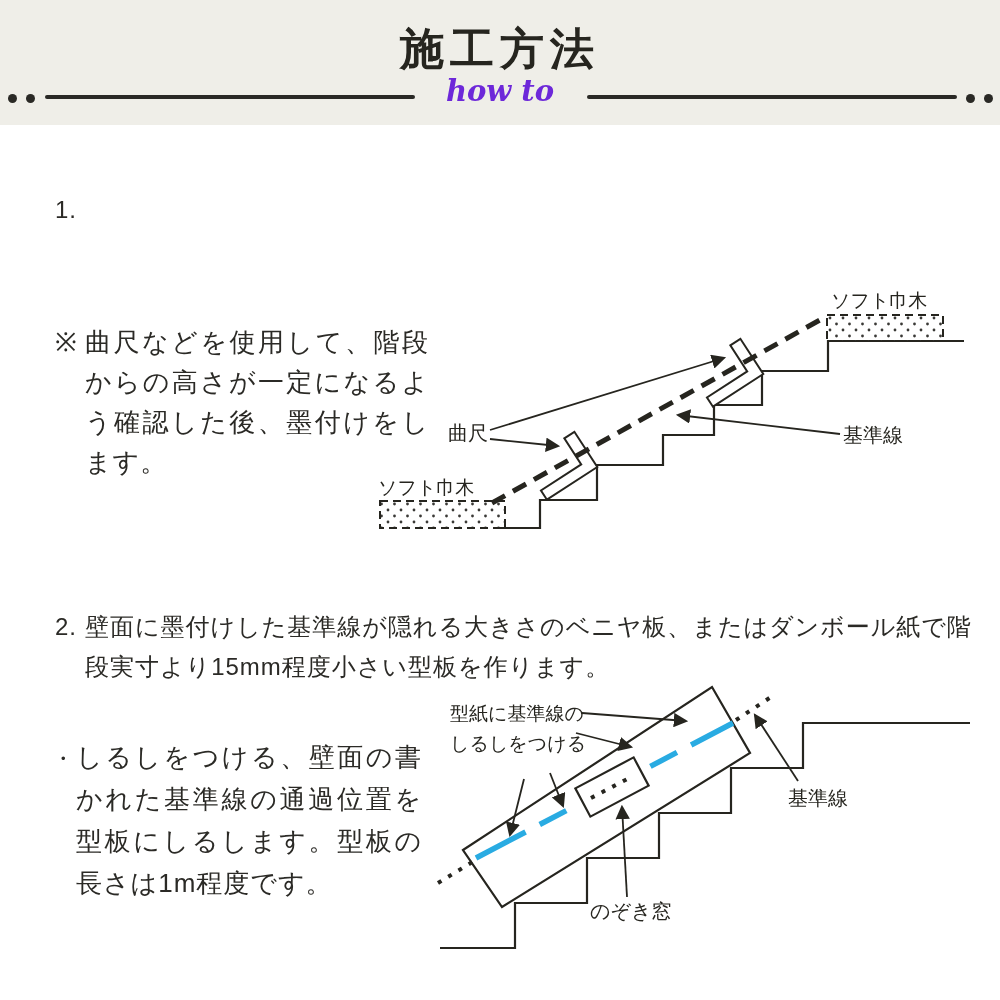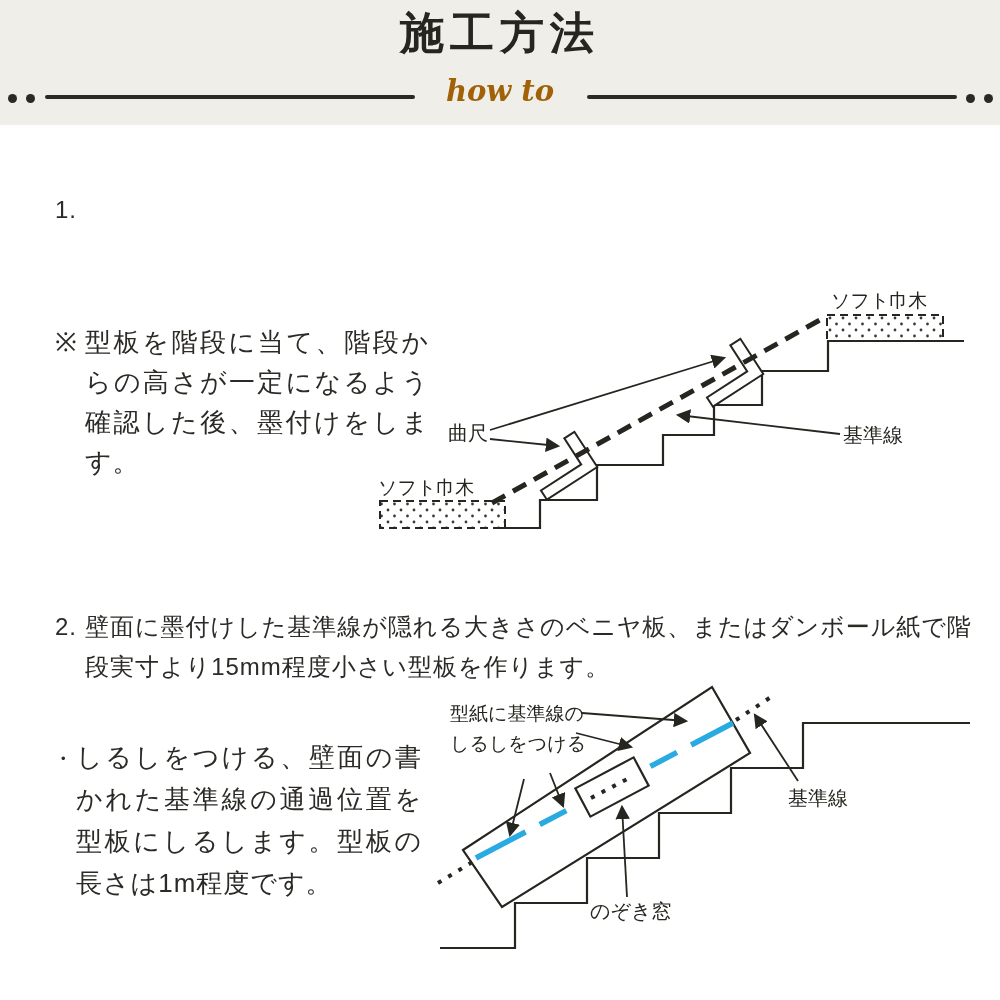--- a/index.html
+++ b/index.html
@@ -1,23 +1,23 @@
 <!DOCTYPE html>
 <html><head>
 <meta charset="utf-8">
 <style>
   html,body{margin:0;padding:0;}
   body{width:1000px;height:1000px;background:#ffffff;font-family:"Liberation Sans",sans-serif;color:#26251f;}
   .page{position:relative;width:1000px;height:1000px;background:#ffffff;overflow:hidden;}
 
   
   .header{position:absolute;left:0;top:0;width:1000px;height:125px;background:#efeee8;}
-  .title{margin:0;padding-top:4px;text-align:center;font-size:44px;font-weight:800;letter-spacing:6px;color:#26251f;}
+  .title{margin:0;padding-top:20px;text-align:center;font-size:44px;font-weight:800;letter-spacing:6px;color:#26251f;}
   .subtitle{position:absolute;top:74px;left:0;width:100%;text-align:center;
-            font-family:"DejaVu Serif",serif;font-style:italic;font-weight:bold;font-size:29px;color:#a16207;}
+            font-family:"DejaVu Serif",serif;font-style:italic;font-weight:bold;font-size:29px;color:#6d28d9;}
   .hline{position:absolute;top:95px;height:4px;background:#2a2925;border-radius:2px;}
   .hline.l{left:45px;width:370px;}
   .hline.r{left:587px;width:370px;}
   .dot{position:absolute;top:94px;width:9px;height:9px;border-radius:50%;background:#2a2925;}
   .dot.d1{left:8px}.dot.d2{left:26px}.dot.d3{left:966px}.dot.d4{left:984px}
 
   
   .tblock{position:absolute;letter-spacing:1px;color:#2b2a26;}
   .marker{position:absolute;left:0;top:0;}
   .step{font-size:24px;line-height:40px;padding-left:30px;}
@@ -47,21 +47,21 @@
     <span class="dot d3"></span>
     <span class="dot d4"></span>
   </div>
 
   <p class="tblock step step1">
     <span class="marker">1.</span>
   </p>
 
   <p class="tblock note">
     <span class="marker">※</span>
-    <span>型板を階段に当て、階段からの高さが一定になるよう確認した後、墨付けをします。</span>
+    <span>曲尺などを使用して、階段からの高さが一定になるよう確認した後、墨付けをします。</span>
   </p>
 
   <svg class="diag diag1" width="600" height="268" viewBox="0 0 600 268">
     <defs>
       <pattern id="dotsA" width="13" height="12" patternUnits="userSpaceOnUse">
         <circle cx="3" cy="4" r="1.4" fill="#3a3936"></circle>
         <circle cx="9.5" cy="10" r="1.4" fill="#3a3936"></circle>
       </pattern>
       <marker id="arrA" viewBox="0 0 10 10" refX="8.5" refY="5" markerWidth="8" markerHeight="8" orient="auto-start-reverse">
         <path d="M0,0 L10,5 L0,10 z" fill="#26251f"></path>

